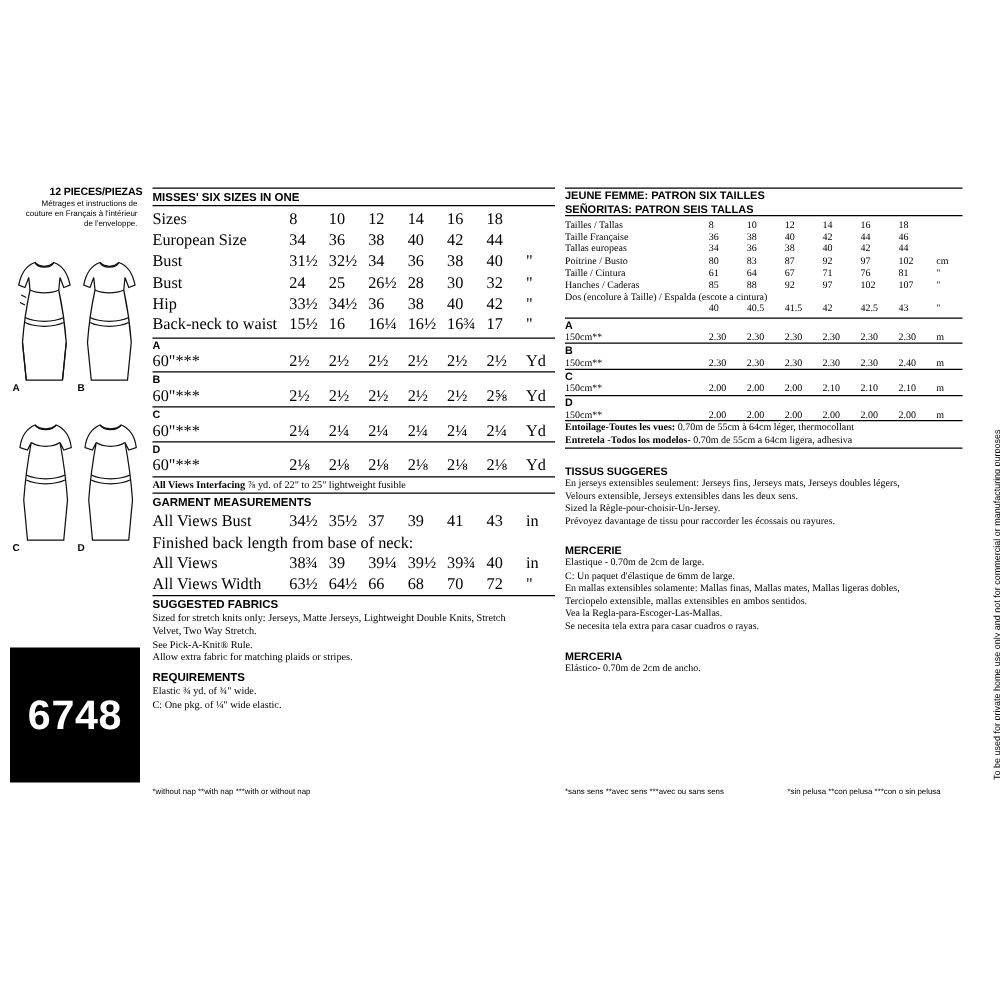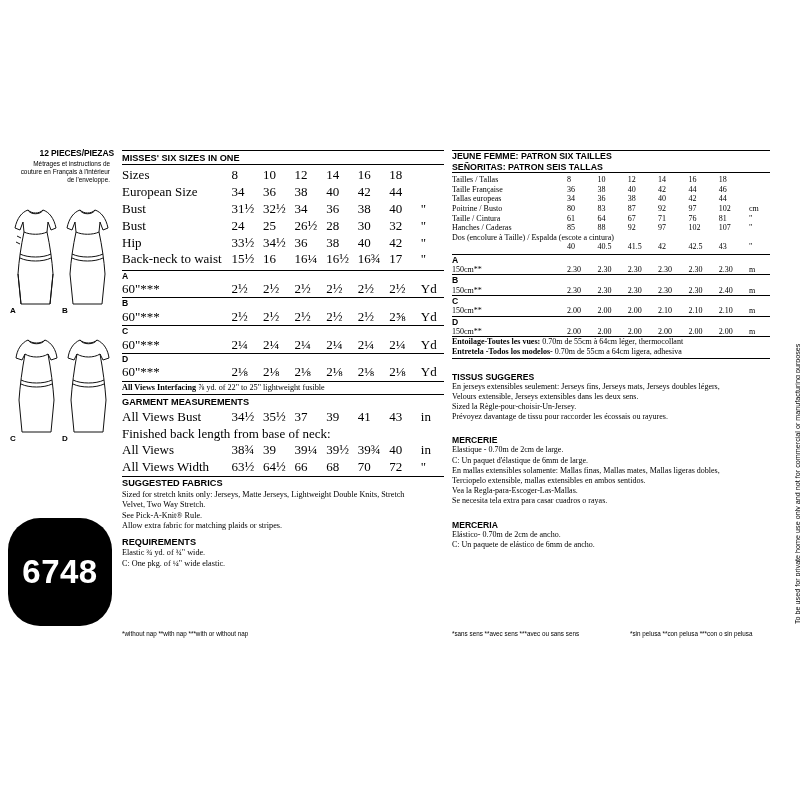--- a/index.html
+++ b/index.html
@@ -52,21 +52,20 @@
   }
   .lbl { position: absolute; }
 
   .sku-box {
     position: absolute;
     left: 8px;
     top: 518px;
     width: 104px;
     height: 108px;
     background: #000000;
-    border-radius: 32px;
   }
   .sku-text {
     position: absolute;
     left: 0; top: 0;
     width: 104px; height: 108px;
     color: #ffffff;
     font-family: "Liberation Sans", sans-serif;
     font-size: 33px;
     font-weight: bold;
     letter-spacing: 0.5px;
@@ -609,21 +608,20 @@
     <div class="rc-body">Elastique - 0.70m de 2cm de large.</div>
     <div class="rc-body">C: Un paquet d'élastique de 6mm de large.</div>
 
     <div class="rc-body">En mallas extensibles solamente: Mallas finas, Mallas mates, Mallas ligeras dobles,</div>
     <div class="rc-body">Terciopelo extensible, mallas extensibles en ambos sentidos.</div>
     <div class="rc-body">Vea la Regla-para-Escoger-Las-Mallas.</div>
     <div class="rc-body">Se necesita tela extra para casar cuadros o rayas.</div>
 
     <div class="rc-sec">MERCERIA</div>
     <div class="rc-body">Elástico- 0.70m de 2cm de ancho.</div>
-    <div class="rc-body">C: Un paquete de elástico de 6mm de ancho.</div>
   </div>
 
   <div class="fn-row">
     <span>*without nap     **with nap     ***with or without nap</span>
     <span class="fn-right">*sans sens    **avec sens   ***avec ou sans sens</span>
     <span class="fn-right2">*sin pelusa   **con pelusa   ***con o sin pelusa</span>
   </div>
 
   <div class="vert">
     <span>To be used for private home use only and not for commercial or manufacturing purposes</span>

